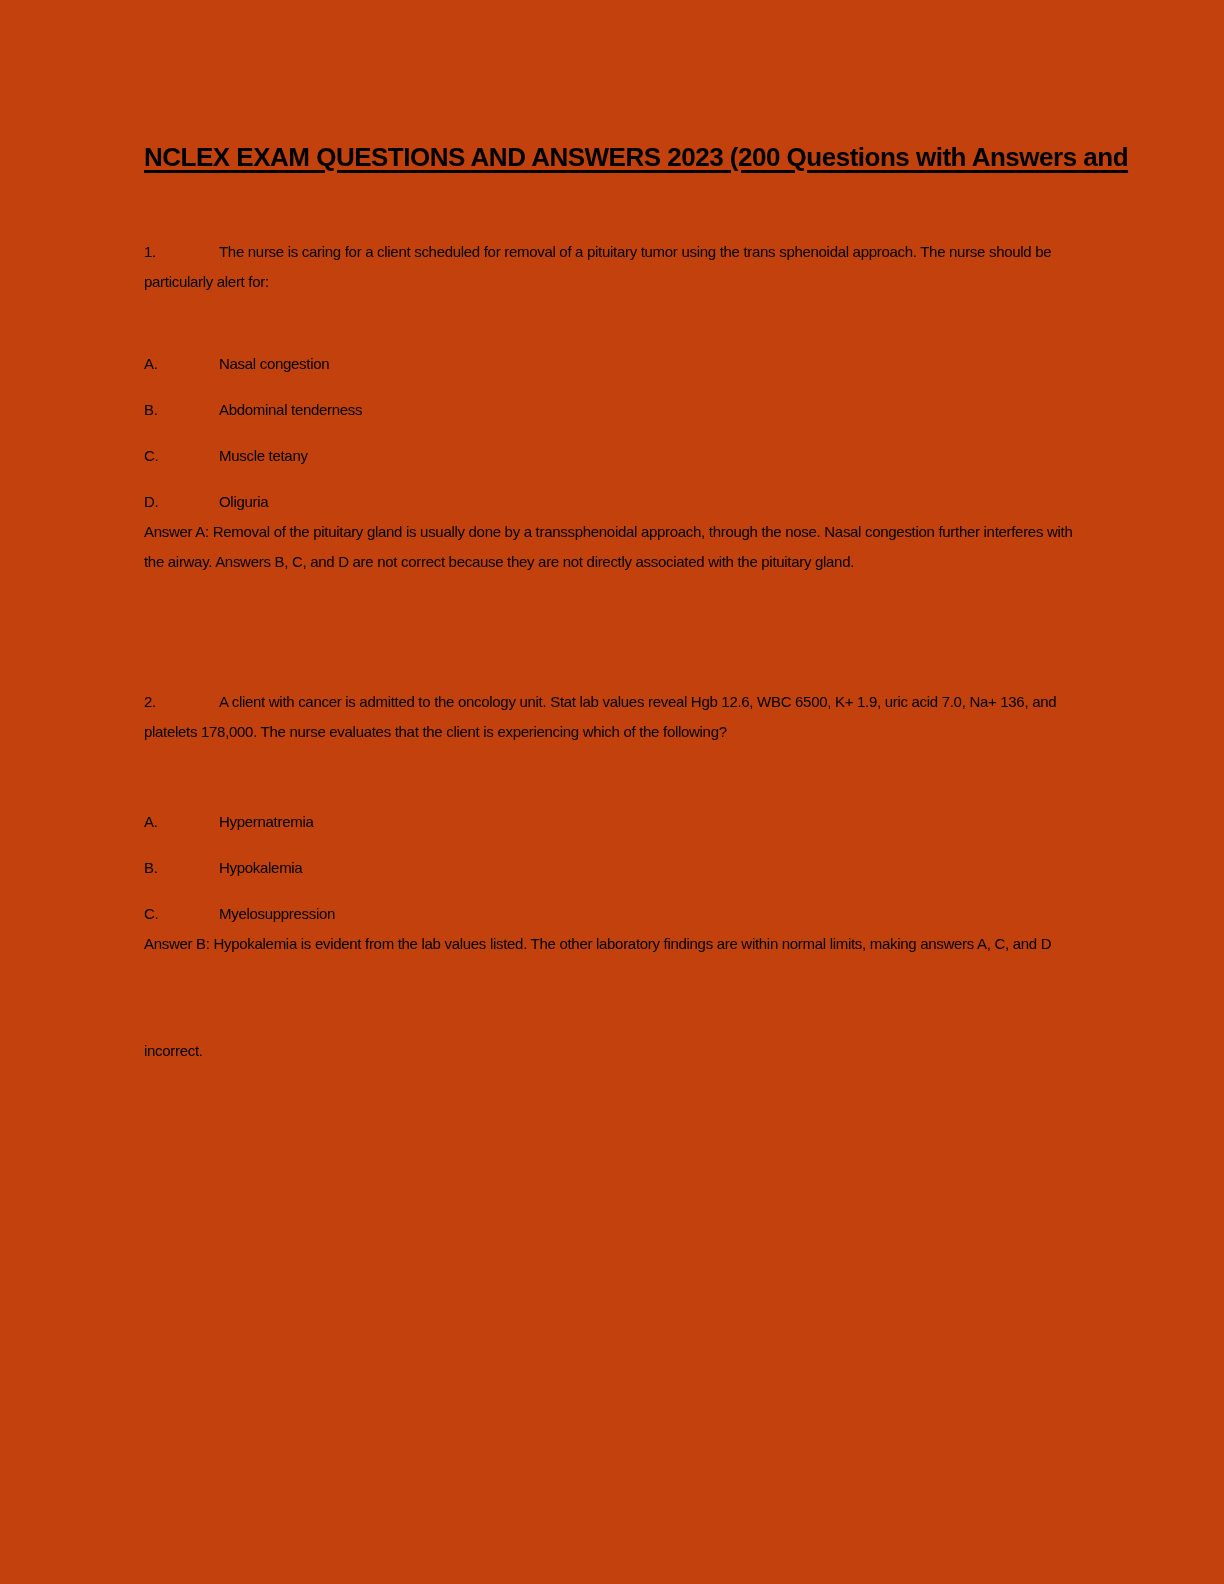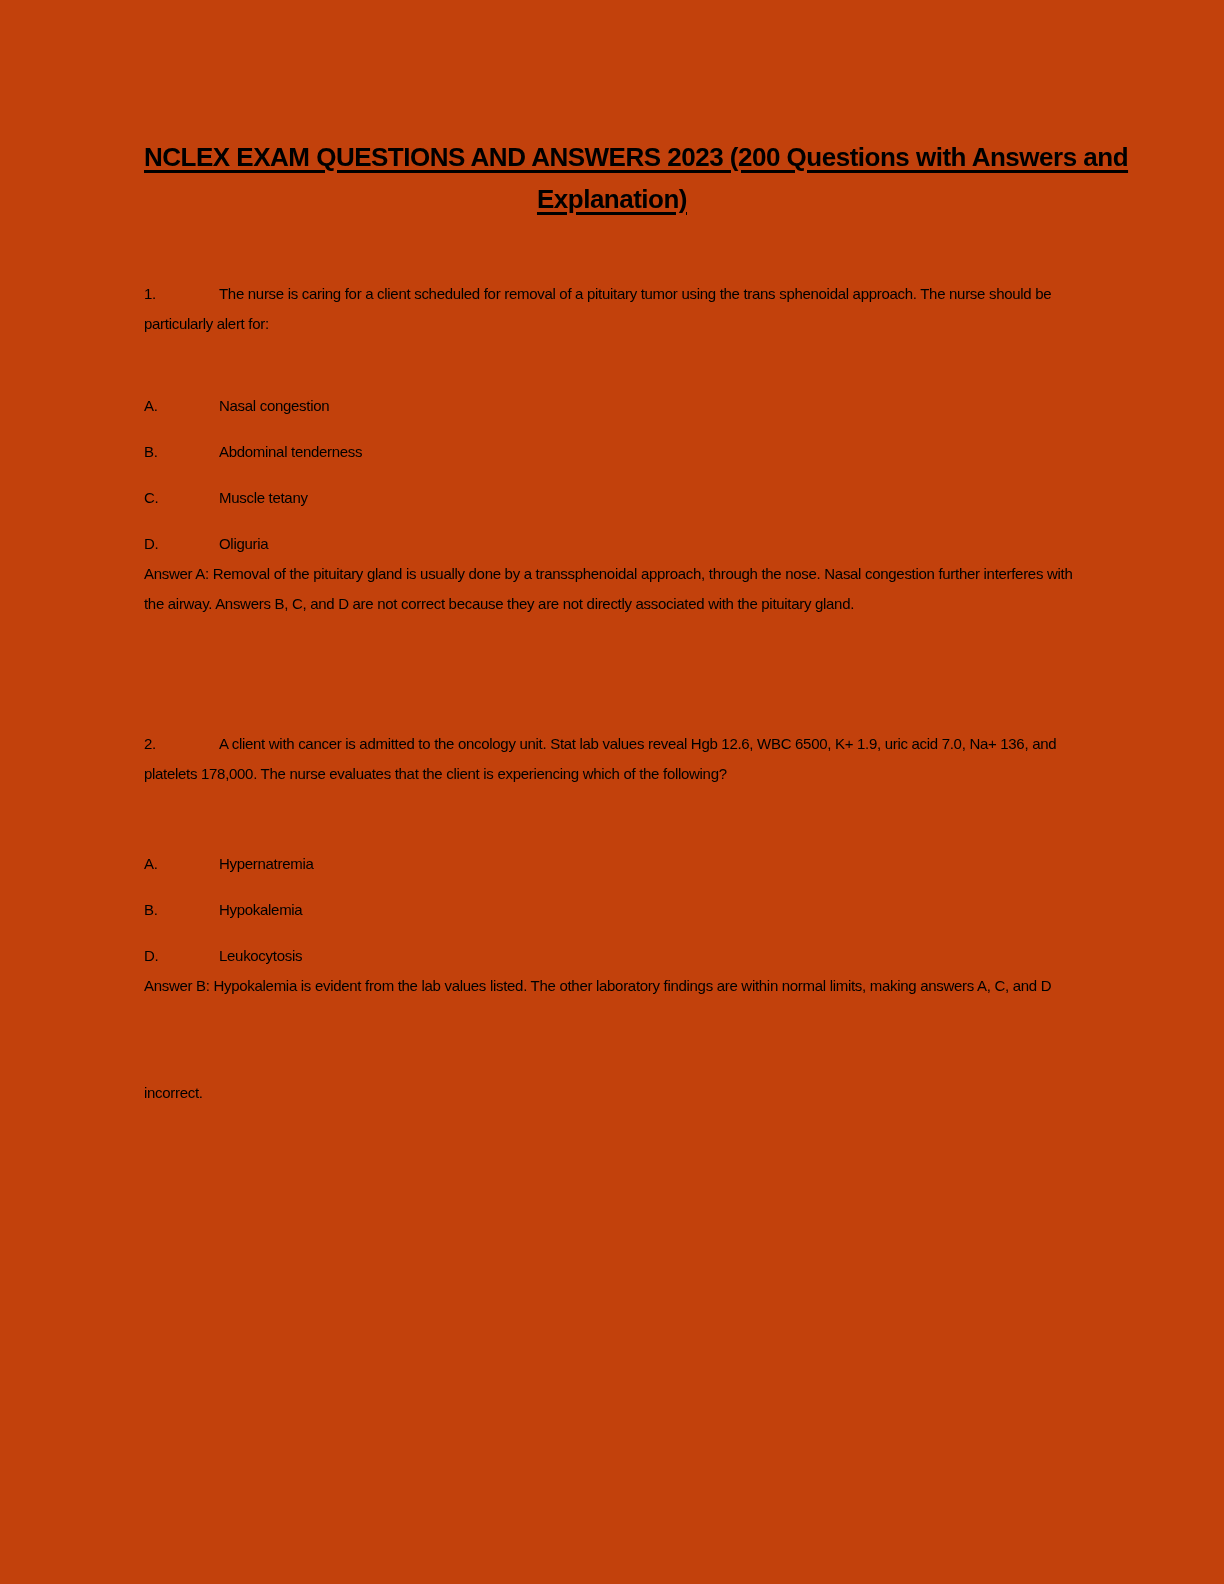--- a/index.html
+++ b/index.html
@@ -55,41 +55,40 @@
   .ans2     { }
   .tail     { margin-top: 77px; }
 </style>
 </head>
 <body>
 
 <div class="page">
 
   <h1 class="doc-title">
       <span class="title-line">NCLEX EXAM QUESTIONS AND ANSWERS 2023 (200 Questions with Answers and</span>
-      <span class="title-line">Explanation)</span>
     </h1>
 
   <p class="q1"><span class="num">1.</span><span>The nurse is caring for a client scheduled for removal of a pituitary tumor using the trans sphenoidal approach. The nurse should be particularly alert for:</span></p>
 
   <p class="opt opt-first"><span class="num">A.</span><span>Nasal congestion</span></p>
 
   <p class="opt"><span class="num">B.</span><span>Abdominal tenderness</span></p>
 
   <p class="opt"><span class="num">C.</span><span>Muscle tetany</span></p>
 
   <p class="opt"><span class="num">D.</span><span>Oliguria</span></p>
 
   <p class="ans1">Answer A: Removal of the pituitary gland is usually done by a transsphenoidal approach, through the nose. Nasal congestion further interferes with the airway. Answers B, C, and D are not correct because they are not directly associated with the pituitary gland.</p>
 
   <p class="q2"><span class="num">2.</span><span>A client with cancer is admitted to the oncology unit. Stat lab values reveal Hgb 12.6, WBC 6500, K+ 1.9, uric acid 7.0, Na+ 136, and platelets 178,000. The nurse evaluates that the client is experiencing which of the following?</span></p>
 
   <p class="opt opt-first2"><span class="num">A.</span><span>Hypernatremia</span></p>
 
   <p class="opt"><span class="num">B.</span><span>Hypokalemia</span></p>
 
+  <p class="opt"><span class="num">C.</span><span>Myelosuppression</span></p>
 
-  <p class="opt"><span class="num">D.</span><span>Leukocytosis</span></p>
 
   <p class="ans2">Answer B: Hypokalemia is evident from the lab values listed. The other laboratory findings are within normal limits, making answers A, C, and D</p>
 
   <p class="tail">incorrect.</p>
 
 </div>
 
 </body></html>

